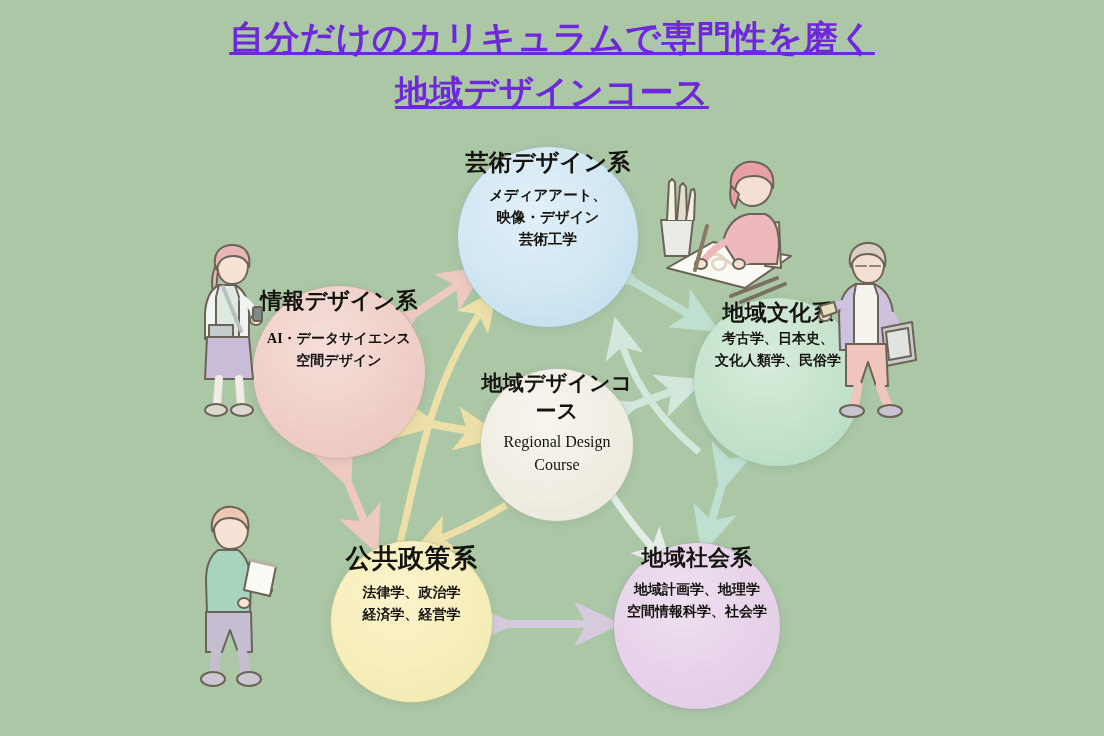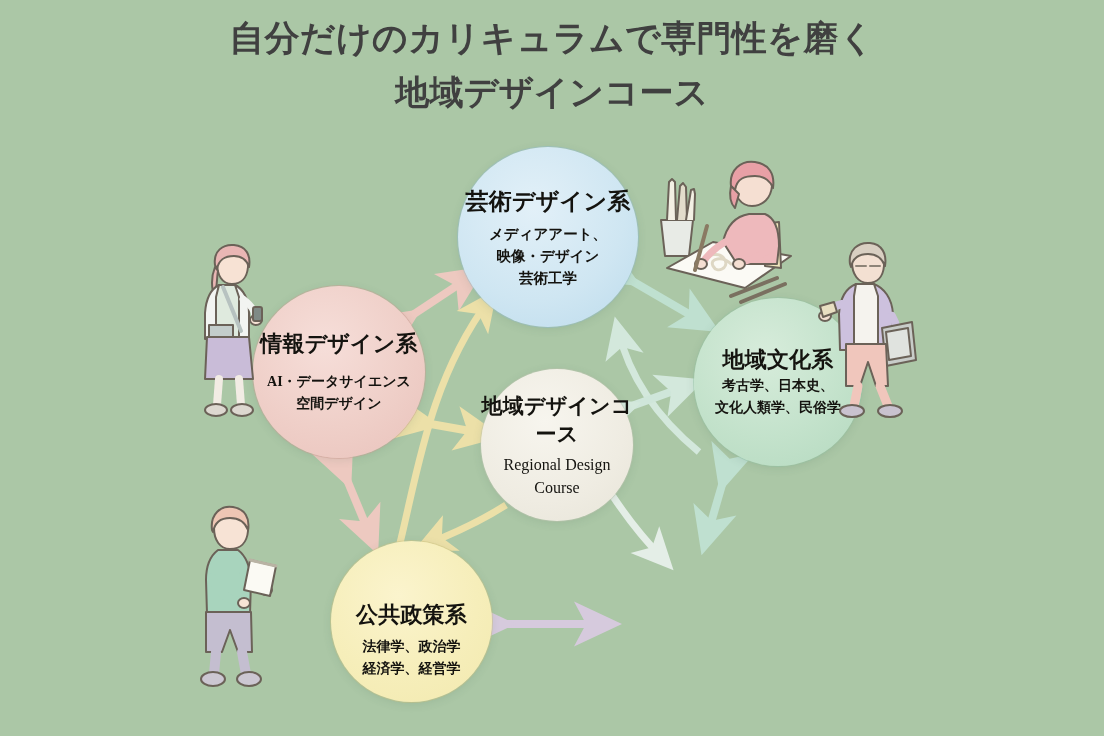--- a/index.html
+++ b/index.html
@@ -8,34 +8,35 @@
     width:1104px;height:736px;overflow:hidden;
     background:#abc7a6;
     font-family:"Liberation Sans","DejaVu Sans",sans-serif;
     position:relative;
   }
   #stage{position:absolute;inset:0;width:1104px;height:736px;}
 
   
   .title-block{
     position:absolute;left:0;top:14px;width:1104px;
-    text-align:center;color:#404040;
+    text-align:center;color:#6d28d9;
     font-weight:bold;letter-spacing:.02em;
     z-index:40;
+    text-decoration:underline;
   }
   .title-line1{font-size:35px;line-height:48px;}
   .title-line2{font-size:34px;line-height:48px;margin-top:6px;}
 
   
   #arrows{position:absolute;left:0;top:0;width:1104px;height:736px;z-index:10;}
 
   
   .node{
     position:absolute;border-radius:50%;
-    display:flex;flex-direction:column;align-items:center;justify-content:center;
+    display:flex;flex-direction:column;align-items:center;
     text-align:center;color:#14130f;z-index:20;
     box-sizing:border-box;
   }
   .node .n-title{font-weight:bold;letter-spacing:.01em;}
   .node .n-sub{font-weight:bold;font-family:Liberation Serif, serif;}
   .node .n-sub div{white-space:nowrap;}
 
   #node-art{
     left:458px;top:147px;width:180px;height:180px;
     background:radial-gradient(circle at 42% 34%, #e2f0f8 0%, #cfe6f2 58%, #bcdbec 100%);
@@ -66,21 +67,21 @@
     box-shadow:0 0 0 1px rgba(190,195,175,.5), 0 2px 10px rgba(60,90,80,.13);
   }
   #node-center .n-title{font-size:21px;margin-bottom:5px;}
   #node-center .n-sub{font-size:16px;font-weight:normal;line-height:23px;}
 
   #node-policy{
     left:331px;top:541px;width:161px;height:161px;
     background:radial-gradient(circle at 42% 34%, #fbf4cd 0%, #f6eeba 56%, #f2e9ae 100%);
     box-shadow:0 0 0 1px rgba(205,195,130,.5), 0 2px 10px rgba(60,90,80,.13);
   }
-  #node-policy .n-title{font-size:22px;margin-bottom:6px;margin-top:36px;}
+  #node-policy .n-title{font-size:26px;margin-bottom:6px;}
   #node-policy .n-sub{font-size:14px;line-height:22px;}
 
   #node-society{
     left:614px;top:543px;width:166px;height:166px;
     background:radial-gradient(circle at 42% 34%, #eee0f0 0%, #e6d2e9 56%, #e0cbe4 100%);
     box-shadow:0 0 0 1px rgba(185,155,190,.5), 0 2px 10px rgba(60,90,80,.13);
   }
   #node-society .n-title{font-size:22px;margin-bottom:6px;}
   #node-society .n-sub{font-size:14px;line-height:22px;}
 
@@ -177,20 +178,27 @@
   </div>
 
   <div class="node" id="node-policy">
     <div class="n-title">公共政策系</div>
     <div class="n-sub">
       <div>法律学、政治学</div>
       <div>経済学、経営学</div>
     </div>
   </div>
 
+  <div class="node" id="node-society">
+    <div class="n-title">地域社会系</div>
+    <div class="n-sub">
+      <div>地域計画学、地理学</div>
+      <div>空間情報科学、社会学</div>
+    </div>
+  </div>
 
   <svg class="illus" id="illus-designer" width="175" height="150" viewBox="0 0 175 150">
     <g stroke="#6b6258" stroke-width="2" stroke-linejoin="round" stroke-linecap="round" fill="none">
 
       <path d="M16,60 L20,96 L44,96 L48,60 Z" fill="#e8ebe6"></path>
       <path d="M22,60 L24,22 L27,19 L30,22 L31,60" fill="#f3f0e4"></path>
       <path d="M32,60 L35,26 L38,23 L41,27 L42,60" fill="#e2dccb"></path>
       <path d="M41,60 L46,30 L49,29 L50,34 L49,60" fill="#f3f0e4"></path>
 
       <path d="M22,108 L68,82 L146,96 L100,128 Z" fill="#fbfaf5"></path>

